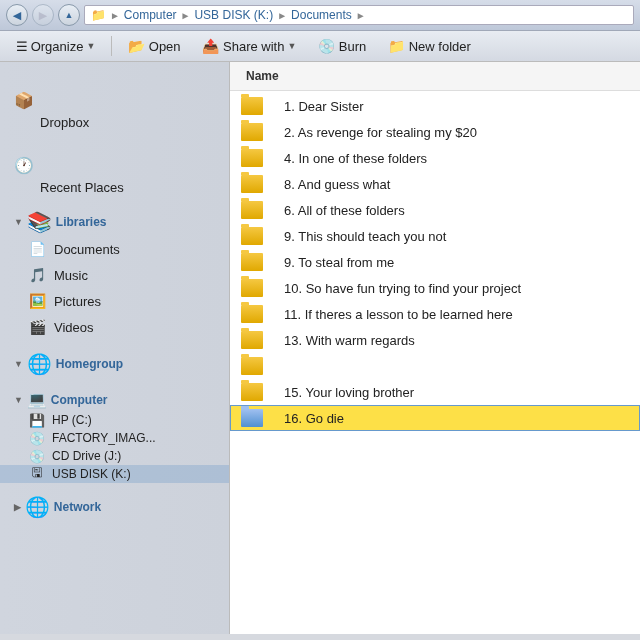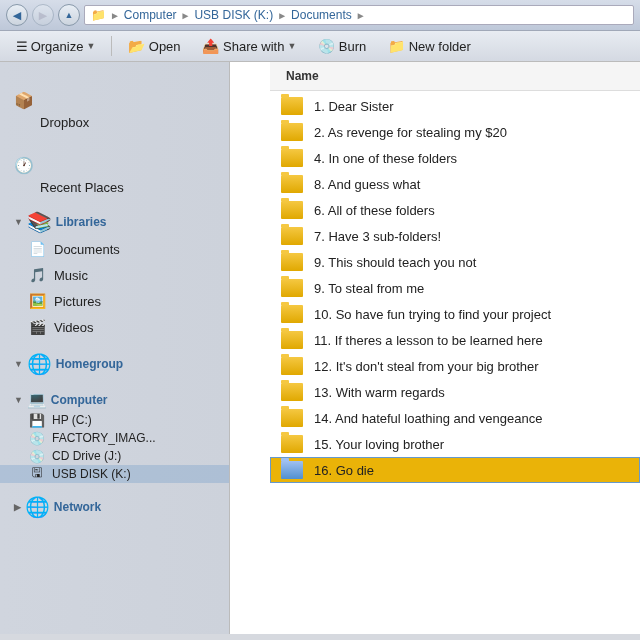--- a/index.html
+++ b/index.html
@@ -142,50 +142,49 @@
     .sidebar::-webkit-scrollbar { width: 8px; }
     .sidebar::-webkit-scrollbar-track { background: #c8cdd6; }
     .sidebar::-webkit-scrollbar-thumb { background: #a0a8b8; border-radius: 2px; }
 
     
     .content {
       flex: 1;
       background: white;
       overflow-y: auto;
       position: relative;
-      padding-left: 40px;
     }
     .content-header {
       display: flex;
       align-items: center;
       padding: 4px 10px;
       border-bottom: 1px solid #ddd;
       background: #f5f5f5;
     }
     .col-header {
       font-size: 12px;
       font-weight: bold;
       color: #333;
       padding: 3px 6px;
     }
 
     
     .folder-list { padding: 2px 0; }
     .folder-row {
       display: flex;
       align-items: center;
-      gap: 11px;
+      gap: 21px;
       padding: 3px 10px;
       cursor: pointer;
       color: #222;
       font-size: 13px;
       border: 1px solid transparent;
     }
     .folder-row.selected {
-      background: #eab308;
+      background: #fde047;
       border-color: #6699cc;
     }
     .folder-row-icon {
       width: 22px; height: 18px;
       background: linear-gradient(to bottom, #f5c842, #e0a800);
       border-radius: 1px;
       position: relative;
       flex-shrink: 0;
       display: flex; align-items: center; justify-content: center;
     }
@@ -355,49 +354,40 @@
         <div class="folder-row">
           <div class="folder-row-icon"></div>
           <span>8. And guess what</span>
         </div>
         <div class="folder-row">
           <div class="folder-row-icon"></div>
           <span>6. All of these folders</span>
         </div>
         <div class="folder-row">
           <div class="folder-row-icon"></div>
-          <span>7. Have 3 sub-folders!</span>
-        </div>
-        <div class="folder-row">
-          <div class="folder-row-icon"></div>
           <span>9. This should teach you not</span>
         </div>
         <div class="folder-row">
           <div class="folder-row-icon"></div>
           <span>9. To steal from me</span>
         </div>
         <div class="folder-row">
           <div class="folder-row-icon"></div>
           <span>10. So have fun trying to find your project</span>
         </div>
         <div class="folder-row">
           <div class="folder-row-icon"></div>
           <span>11. If theres a lesson to be learned here</span>
         </div>
         <div class="folder-row">
           <div class="folder-row-icon"></div>
-          <span>12. It's don't steal from your big brother</span>
-        </div>
-        <div class="folder-row">
-          <div class="folder-row-icon"></div>
           <span>13. With warm regards</span>
         </div>
         <div class="folder-row">
           <div class="folder-row-icon"></div>
-          <span>14. And hateful loathing and vengeance</span>
         </div>
         <div class="folder-row">
           <div class="folder-row-icon"></div>
           <span>15. Your loving brother</span>
         </div>
         <div class="folder-row selected">
           <div class="folder-row-icon folder-row-icon-blue"></div>
           <span>16. Go die</span>
         </div>
       </div>

